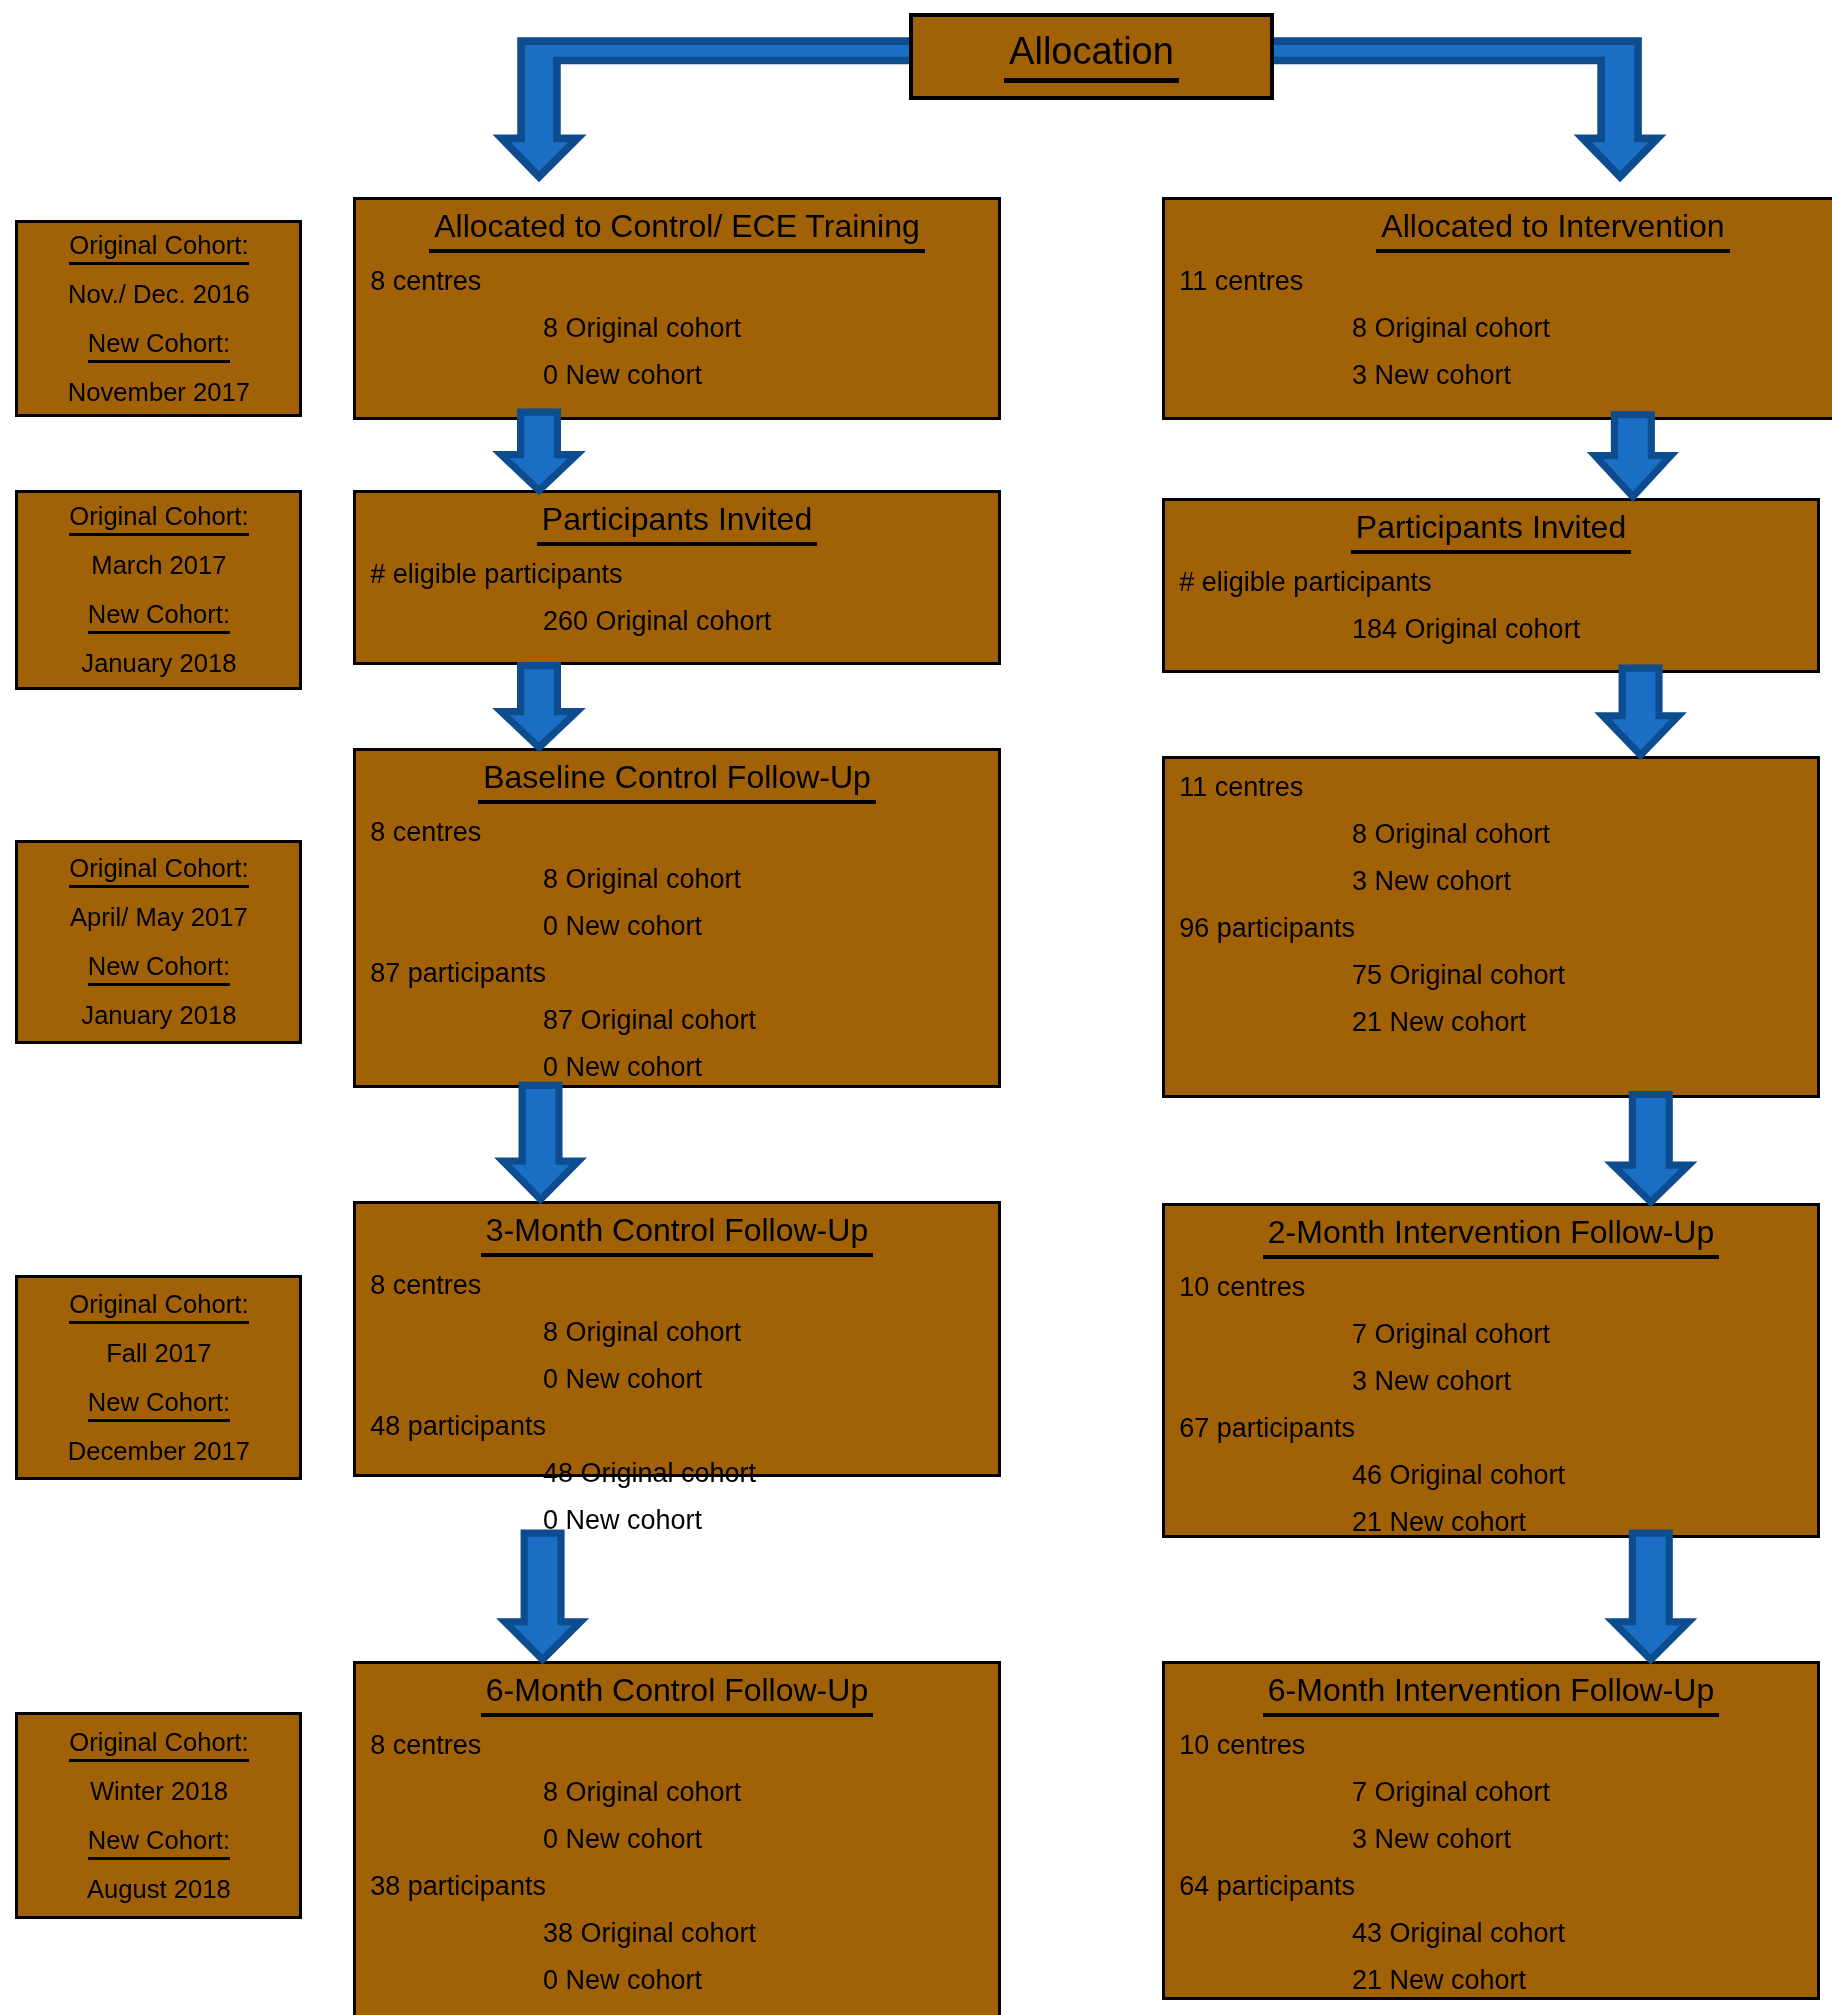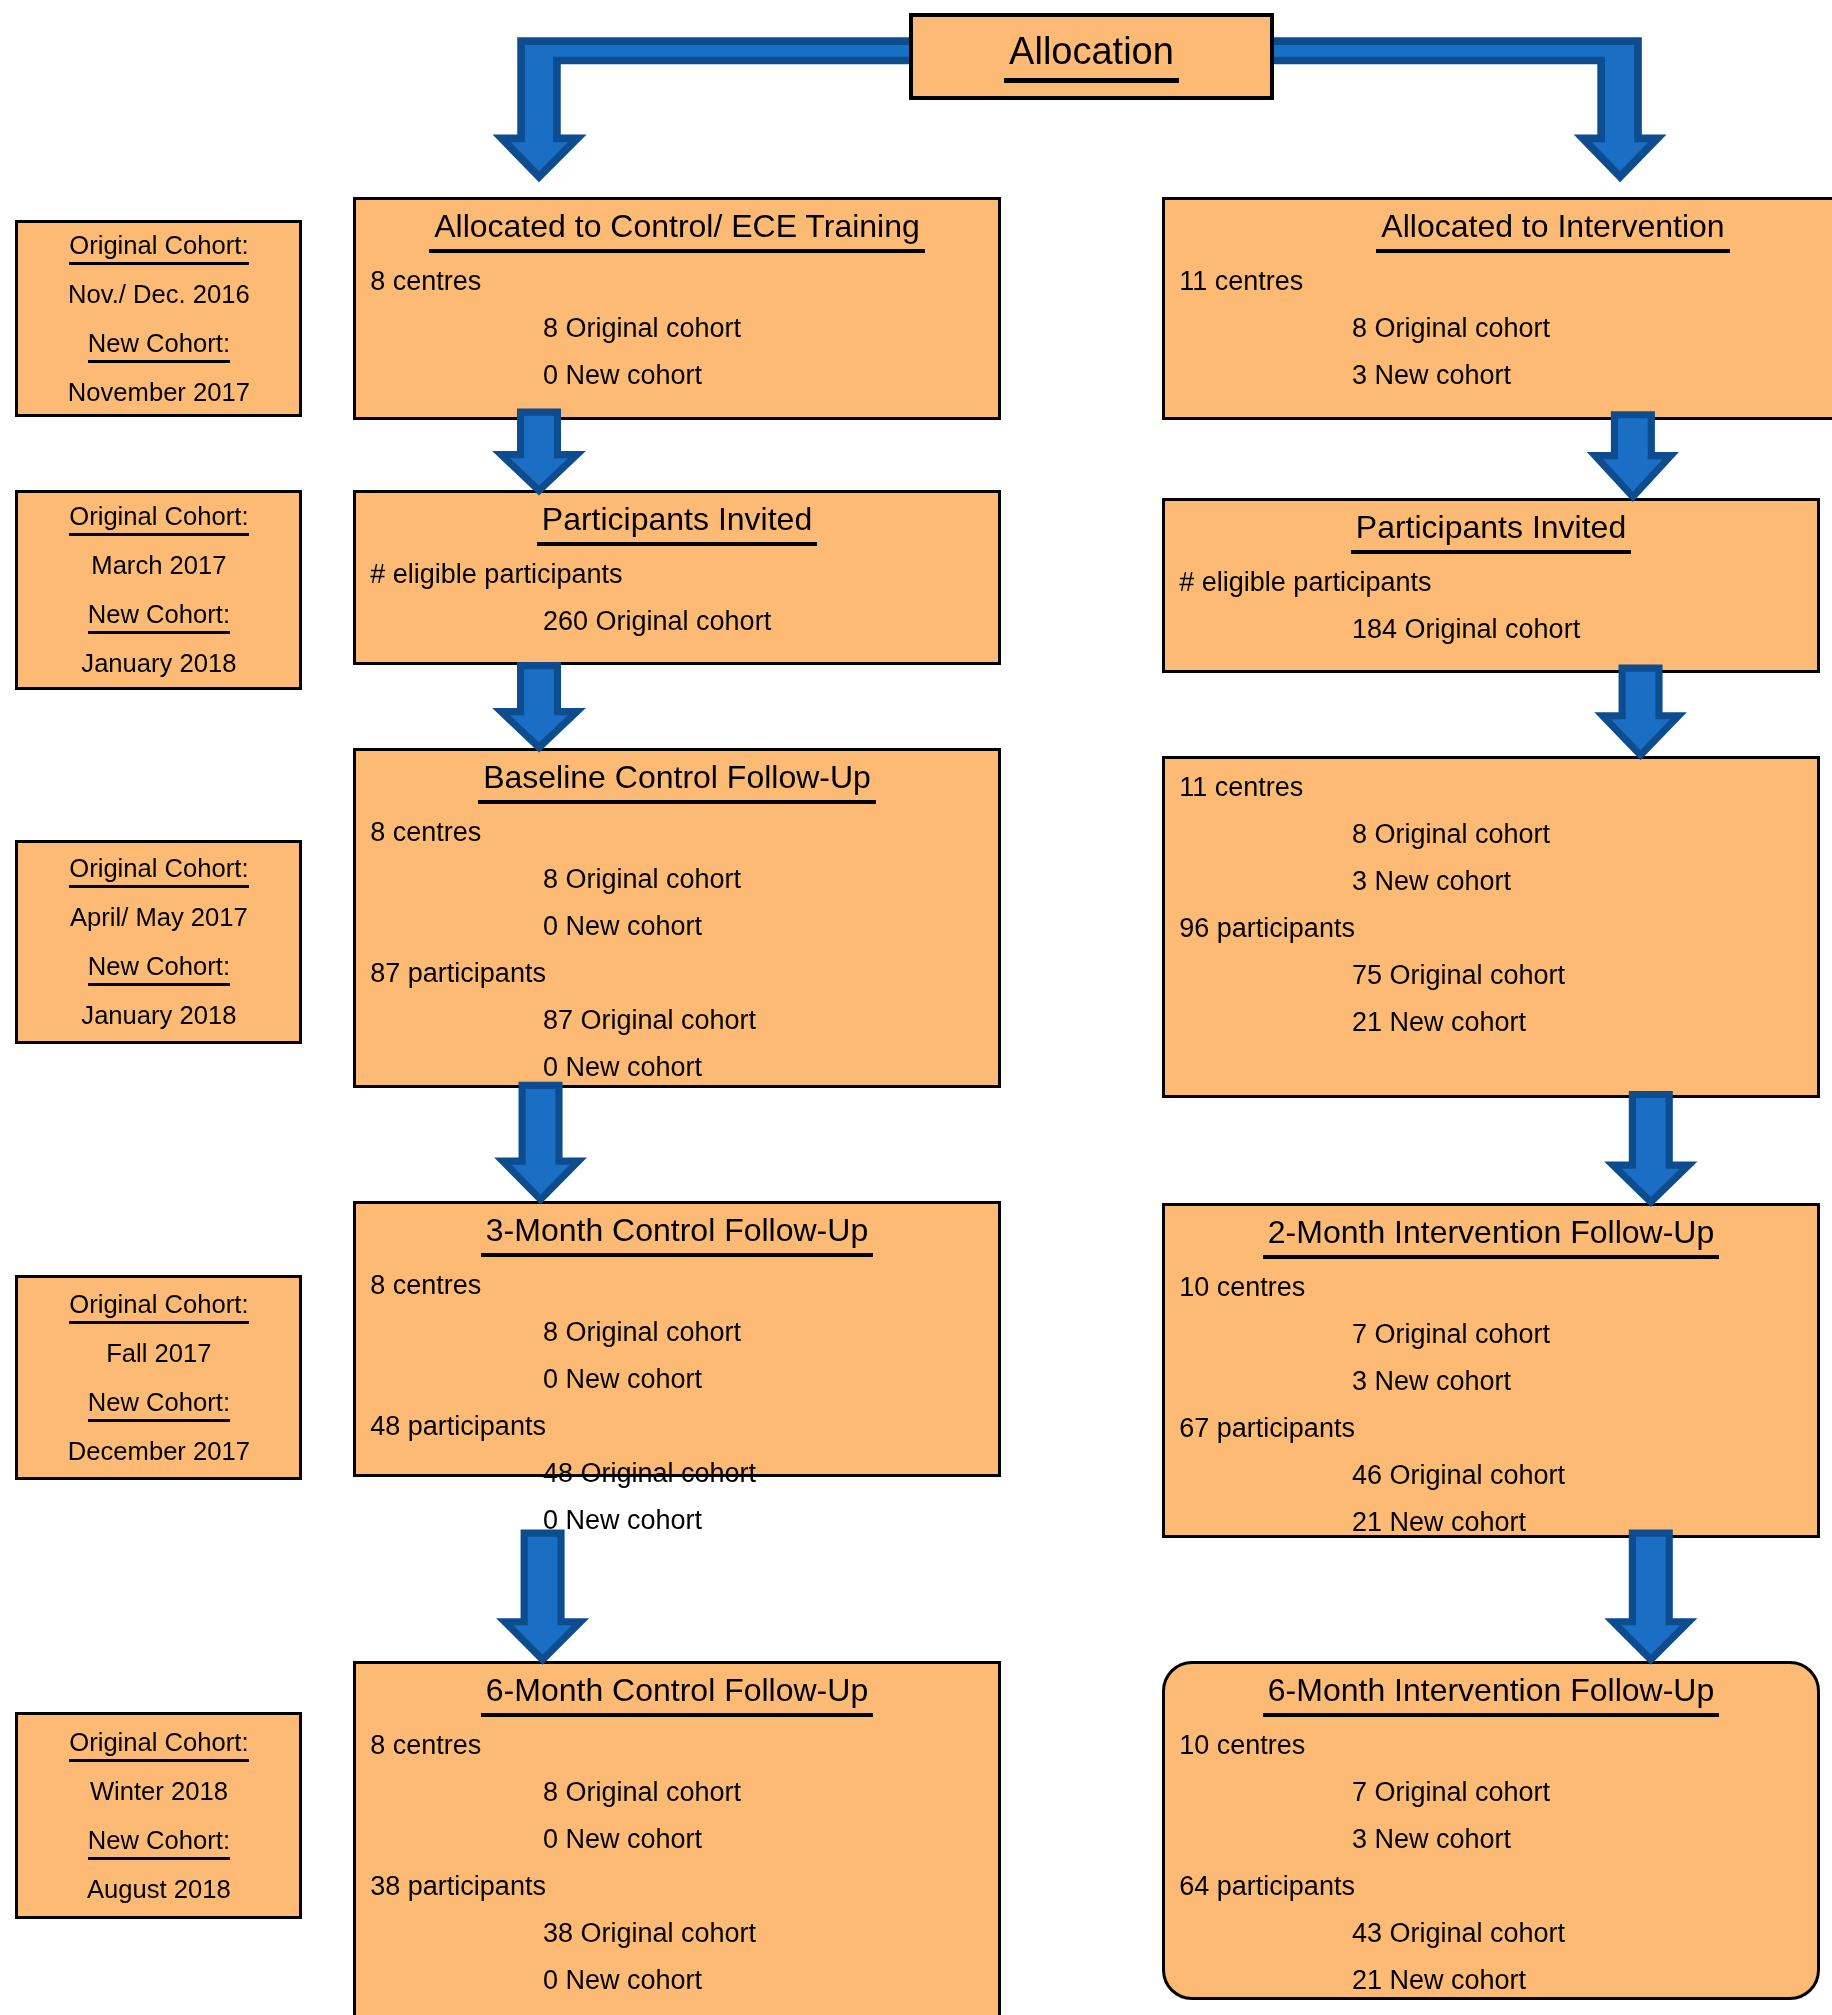--- a/index.html
+++ b/index.html
@@ -1,21 +1,21 @@
 <!DOCTYPE html>
 <html style="font-size:8.2px"><head>
 <meta charset="utf-8">
 <style>
   html,body{margin:0;padding:0;background:#fff;}
   body{font-family:"Liberation Sans", sans-serif; color:#000;}
   #canvas{position:relative;width:1832px;height:2015px;background:#fff;overflow:hidden;}
   svg.arrow-layer{position:absolute;left:0;top:0;width:1832px;height:2015px;}
   #bg-arrows{z-index:0;}
   #fg-arrows{z-index:2;pointer-events:none;}
-  .flow-box,.date-box{position:absolute;background:#fdba74;border:3.6px solid #000;box-sizing:border-box;z-index:1;}
+  .flow-box,.date-box{position:absolute;background:#a16207;border:3.6px solid #000;box-sizing:border-box;z-index:1;}
   
   .pos-alloc{left:909px;top:12.8px;width:365px;height:87px;display:flex;align-items:center;justify-content:center;border-width:4.1px;}
   .alloc-label{font-size:38px;}
   .alloc-label span{display:inline-block;border-bottom:5.1px solid #000;padding:0 5.1px 5.1px 5.1px;}
   
   .fb-title{text-align:center;font-size:32px;margin-top:8.2px;}
   .fb-title span{display:inline-block;border-bottom:4.6px solid #000;padding:0 5.1px 4.1px 5.1px;}
   .fb-lines{margin-top:5.1px;}
   .fb-line{font-size:27px;line-height:47px;padding-left:14.3px;white-space:nowrap;}
   .fb-line.ind{padding-left:187px;}
@@ -27,21 +27,21 @@
   .pos-c0{left:353px;top:197px;width:648px;height:223px;}
   .pos-c1{left:353px;top:490px;width:648px;height:175px;}
   .pos-c2{left:353px;top:748px;width:648px;height:340px;}
   .pos-c3{left:353px;top:1201px;width:648px;height:276px;}
   .pos-c4{left:353px;top:1661px;width:648px;height:380px;}
   
   .pos-i0{left:1162px;top:197px;width:782px;height:223px;}
   .pos-i1{left:1162px;top:498px;width:658px;height:175px;}
   .pos-i2{left:1162px;top:756px;width:658px;height:342px;}
   .pos-i3{left:1162px;top:1203px;width:658px;height:335px;}
-  .pos-i4{left:1162px;top:1661px;width:658px;height:339px;border-radius:30px;}
+  .pos-i4{left:1162px;top:1661px;width:658px;height:339px;}
   
   .pos-d0{left:15.4px;top:220px;width:287px;height:197px;}
   .pos-d1{left:15.4px;top:490px;width:287px;height:200px;}
   .pos-d2{left:15.4px;top:840px;width:287px;height:204px;}
   .pos-d3{left:15.4px;top:1275px;width:287px;height:205px;}
   .pos-d4{left:15.4px;top:1712px;width:287px;height:207px;}
 </style>
 </head>
 <body>
 

